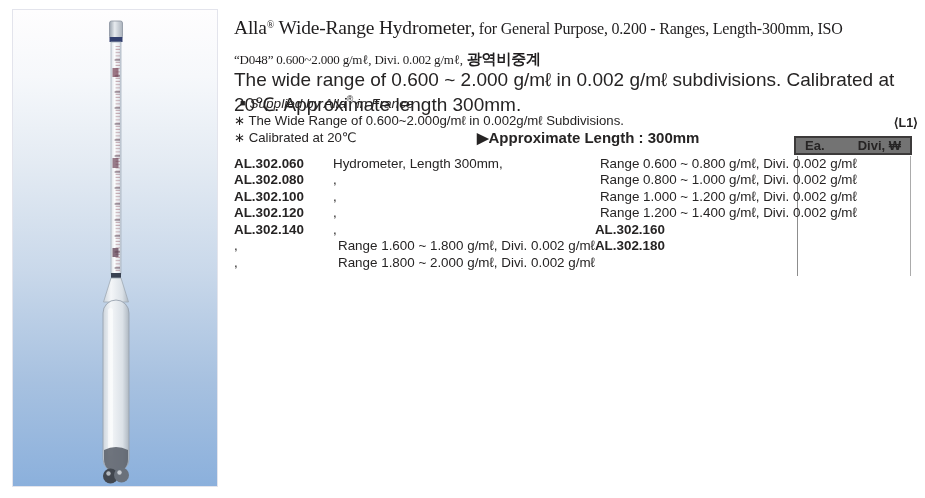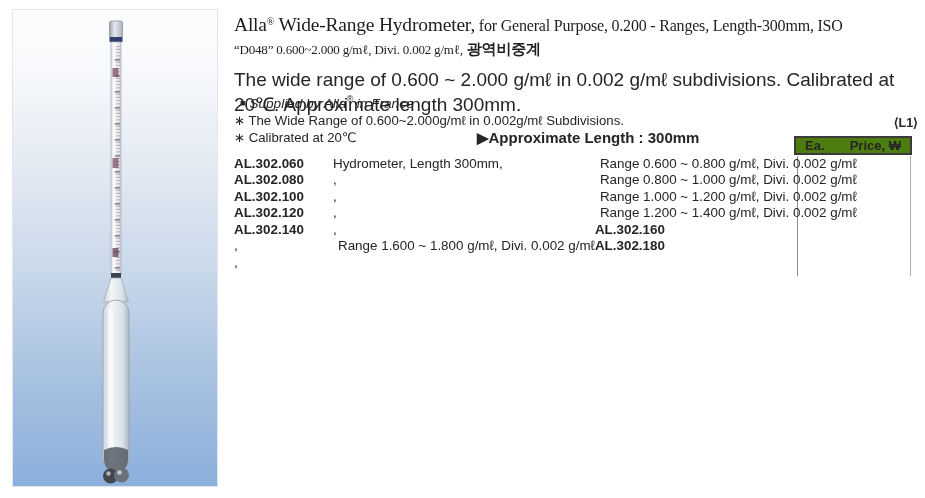--- a/index.html
+++ b/index.html
@@ -14,41 +14,41 @@
     position:absolute;left:12px;top:9px;width:206px;height:478px;
     box-sizing:border-box;border:1px solid #e3e4ec;
     background:linear-gradient(180deg,#fefdfe 0%,#f6f8fb 14%,#e4ebf3 32%,
                #c9d8ea 55%,#a7c1e0 78%,#8bb0dc 100%);
   }
   .photo-panel svg{display:block;}
   
   .title{
     position:absolute;left:234px;top:10px;width:650px;
     font-family:"Liberation Serif",serif;color:#1f1d1e;
-    line-height:23px;letter-spacing:-0.2px;
+    line-height:30px;letter-spacing:-0.2px;
   }
   .title-big{font-size:19.5px;}
   .title-small{font-size:16px;}
   .title sup{font-size:10px;}
   .title-line2{font-size:13px;}
   .title-korean{font-family:"Liberation Sans",sans-serif;font-weight:bold;font-size:15px;}
   
   .intro{position:absolute;left:234px;top:69px;font-size:19px;}
   .supplied{position:absolute;left:240px;top:94px;font-size:13.6px;font-weight:normal;font-style:italic;}
   .supplied .bullet{font-style:normal;font-size:9px;vertical-align:2px;margin-right:4px;}
   .supplied sup{font-size:9px;}
   .note1{position:absolute;left:234px;top:113px;font-size:13.2px;}
   .note2{position:absolute;left:234px;top:130px;font-size:13.2px;}
   .approx{position:absolute;left:477px;top:129px;font-size:15px;font-weight:bold;}
   .l1-tag{position:absolute;left:880px;top:115px;width:38px;text-align:right;
           font-size:12.5px;font-weight:bold;}
   
   .price-header{
     position:absolute;left:794px;top:136px;width:118px;height:19px;
-    box-sizing:border-box;border:2px solid #3c3a3a;background:#4d7c0f;
+    box-sizing:border-box;border:2px solid #3c3a3a;background:#737373;
     display:flex;justify-content:space-between;align-items:center;
     padding:0 9px;font-size:13px;font-weight:bold;
   }
   .price-body{
     position:absolute;left:797px;top:156px;width:112px;height:120px;
     border-left:1px solid #8d8d8d;border-right:1px solid #ababab;
   }
   
   .products{
     position:absolute;left:234px;top:156px;
@@ -125,21 +125,21 @@
 <div class="supplied">
   <span class="bullet">■</span><span>Supplied by Alla</span><sup>®</sup><span> in France</span>
 </div>
 <div class="note1">∗ The Wide Range of 0.600~2.000g/mℓ in 0.002g/mℓ Subdivisions.</div>
 <div class="note2">∗ Calibrated at 20℃</div>
 <div class="approx">▶Approximate Length : 300mm</div>
 
 <div class="l1-tag">⟨L1⟩</div>
 <div class="price-header">
   <span>Ea.</span>
-  <span>Price, ₩</span>
+  <span>Divi, ₩</span>
 </div>
 <div class="price-body"></div>
 
 <div class="products">
   <span class="code">AL.302.060</span>
   <span class="prefix">Hydrometer, Length 300mm,</span>
   <span class="spec">Range 0.600 ~ 0.800 g/mℓ, Divi. 0.002 g/mℓ</span>
 
   <span class="code">AL.302.080</span>
   <span class="prefix">,</span>
@@ -155,13 +155,14 @@
 
   <span class="code">AL.302.140</span>
   <span class="prefix">,</span>
 
   <span class="code">AL.302.160</span>
   <span class="prefix">,</span>
   <span class="spec">Range 1.600 ~ 1.800 g/mℓ, Divi. 0.002 g/mℓ</span>
 
   <span class="code">AL.302.180</span>
   <span class="prefix">,</span>
+  <span class="spec">Range 1.800 ~ 2.000 g/mℓ, Divi. 0.002 g/mℓ</span>
 </div>
 
 </body></html>

